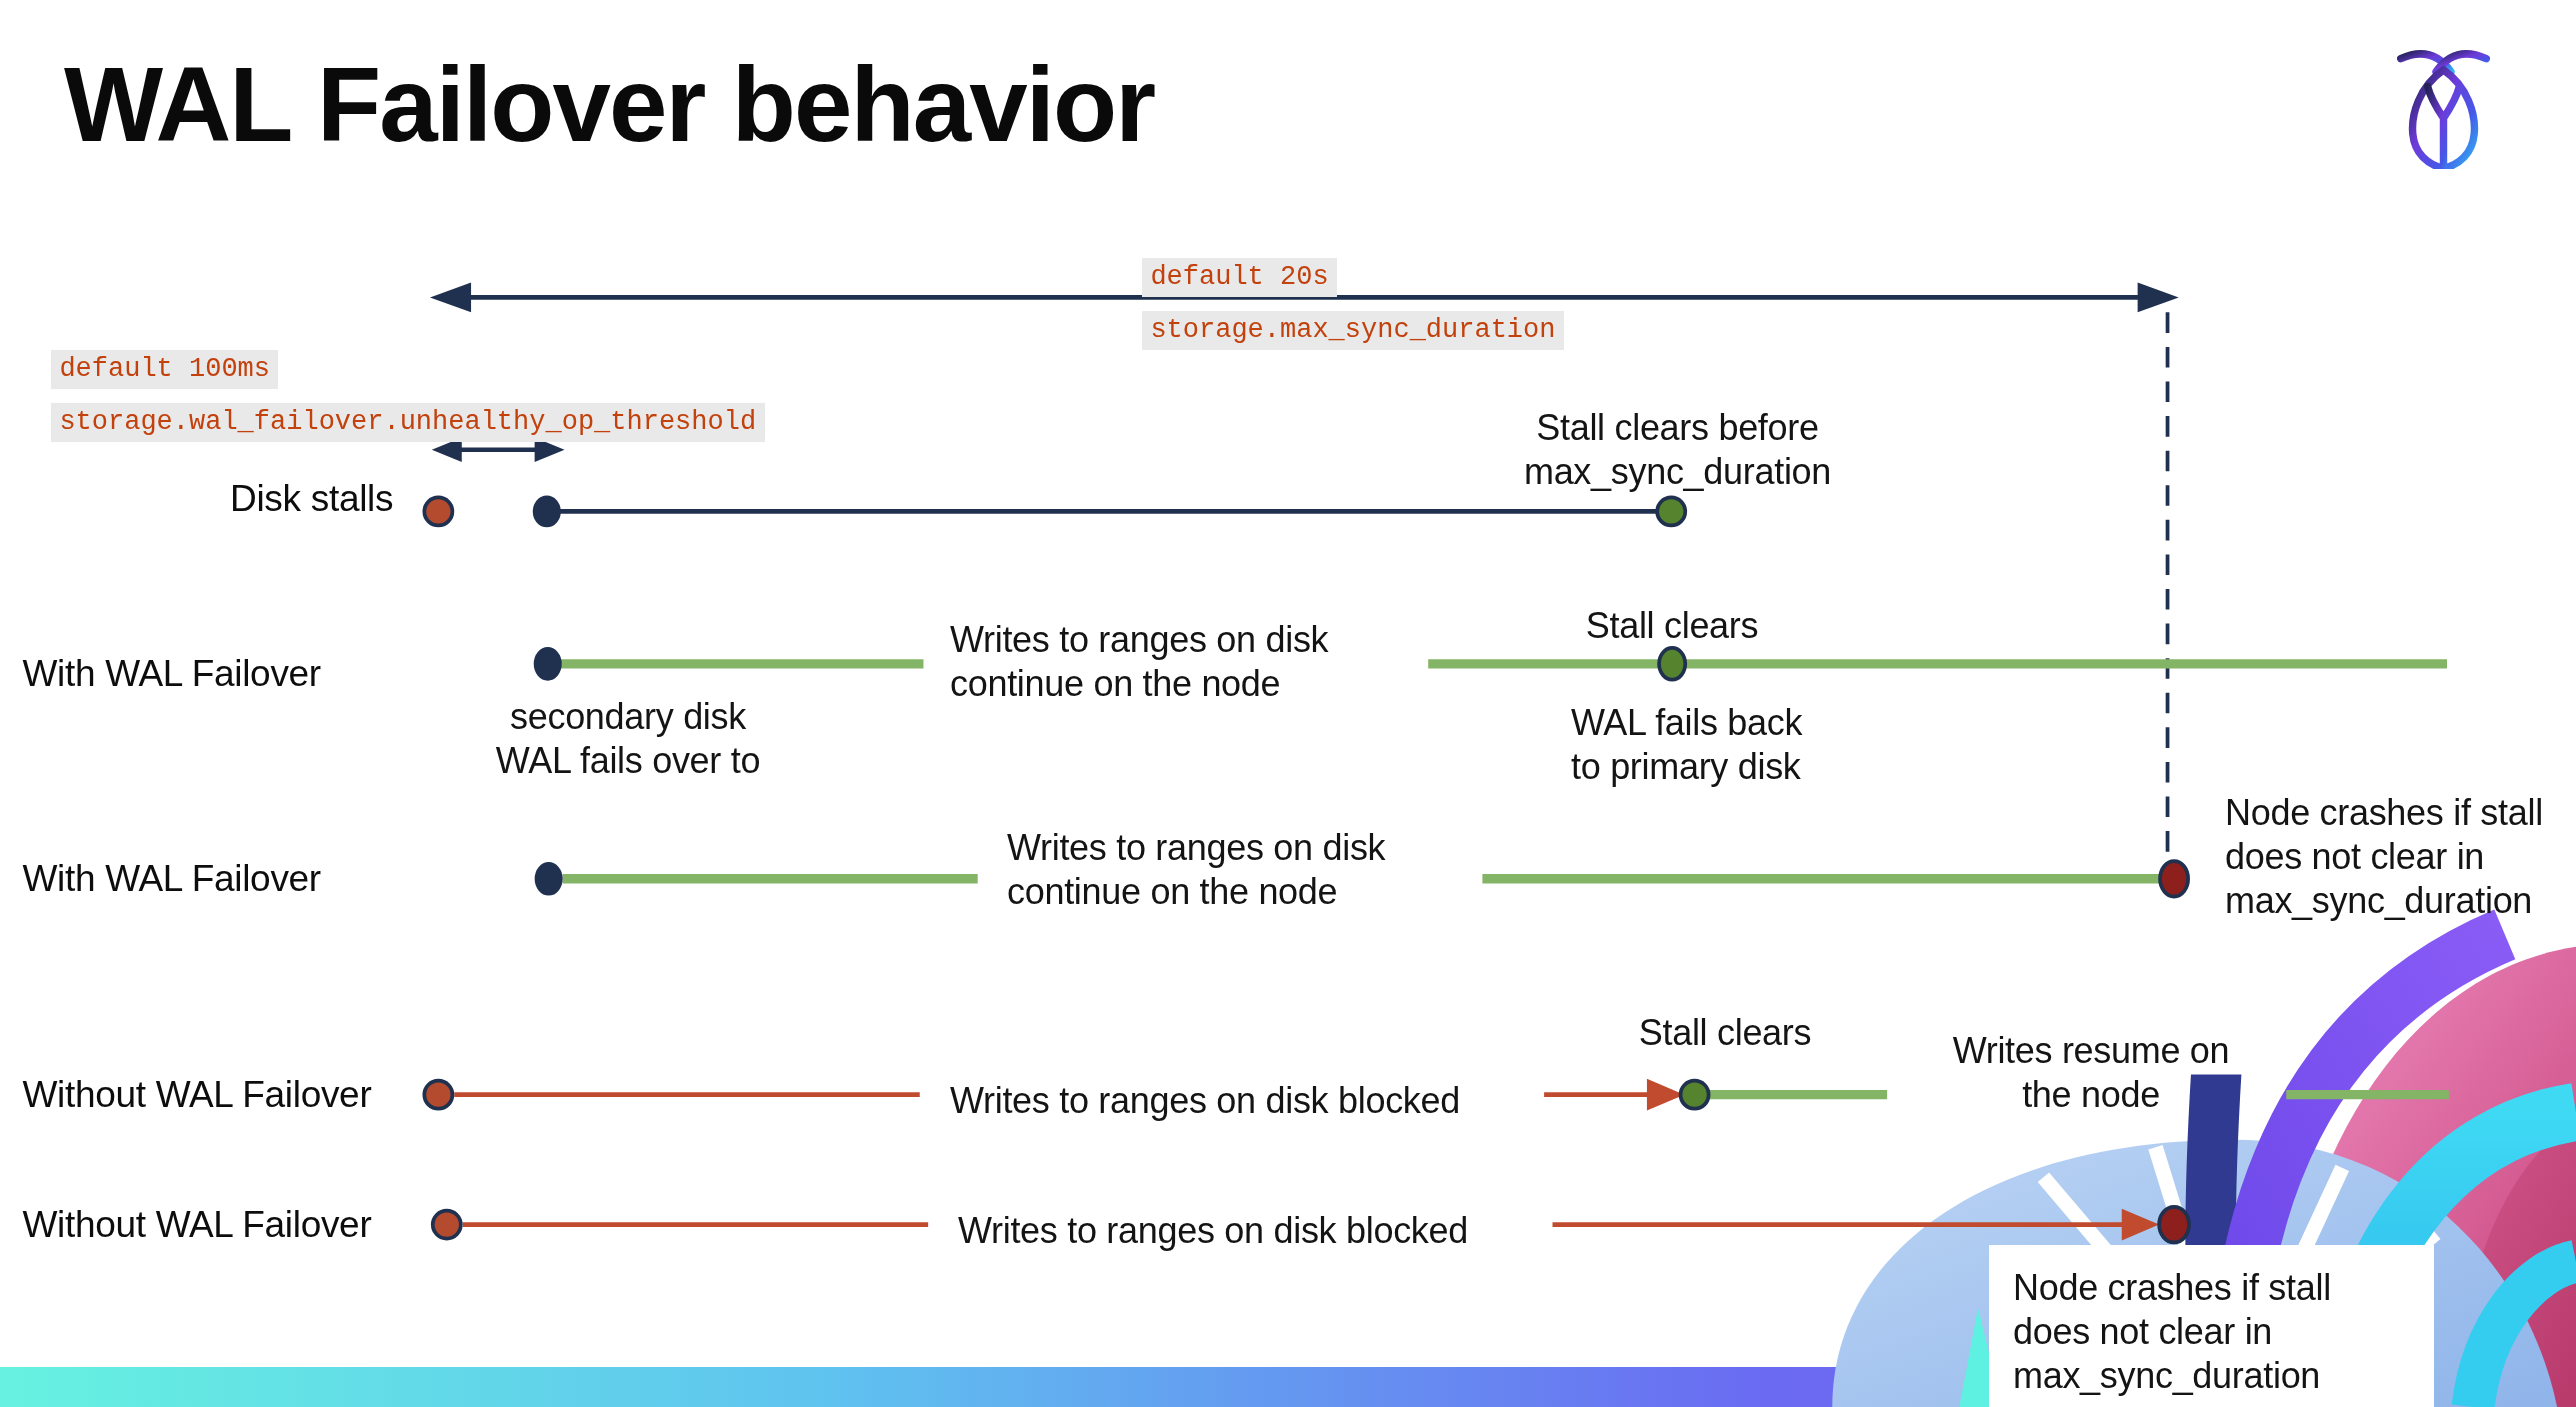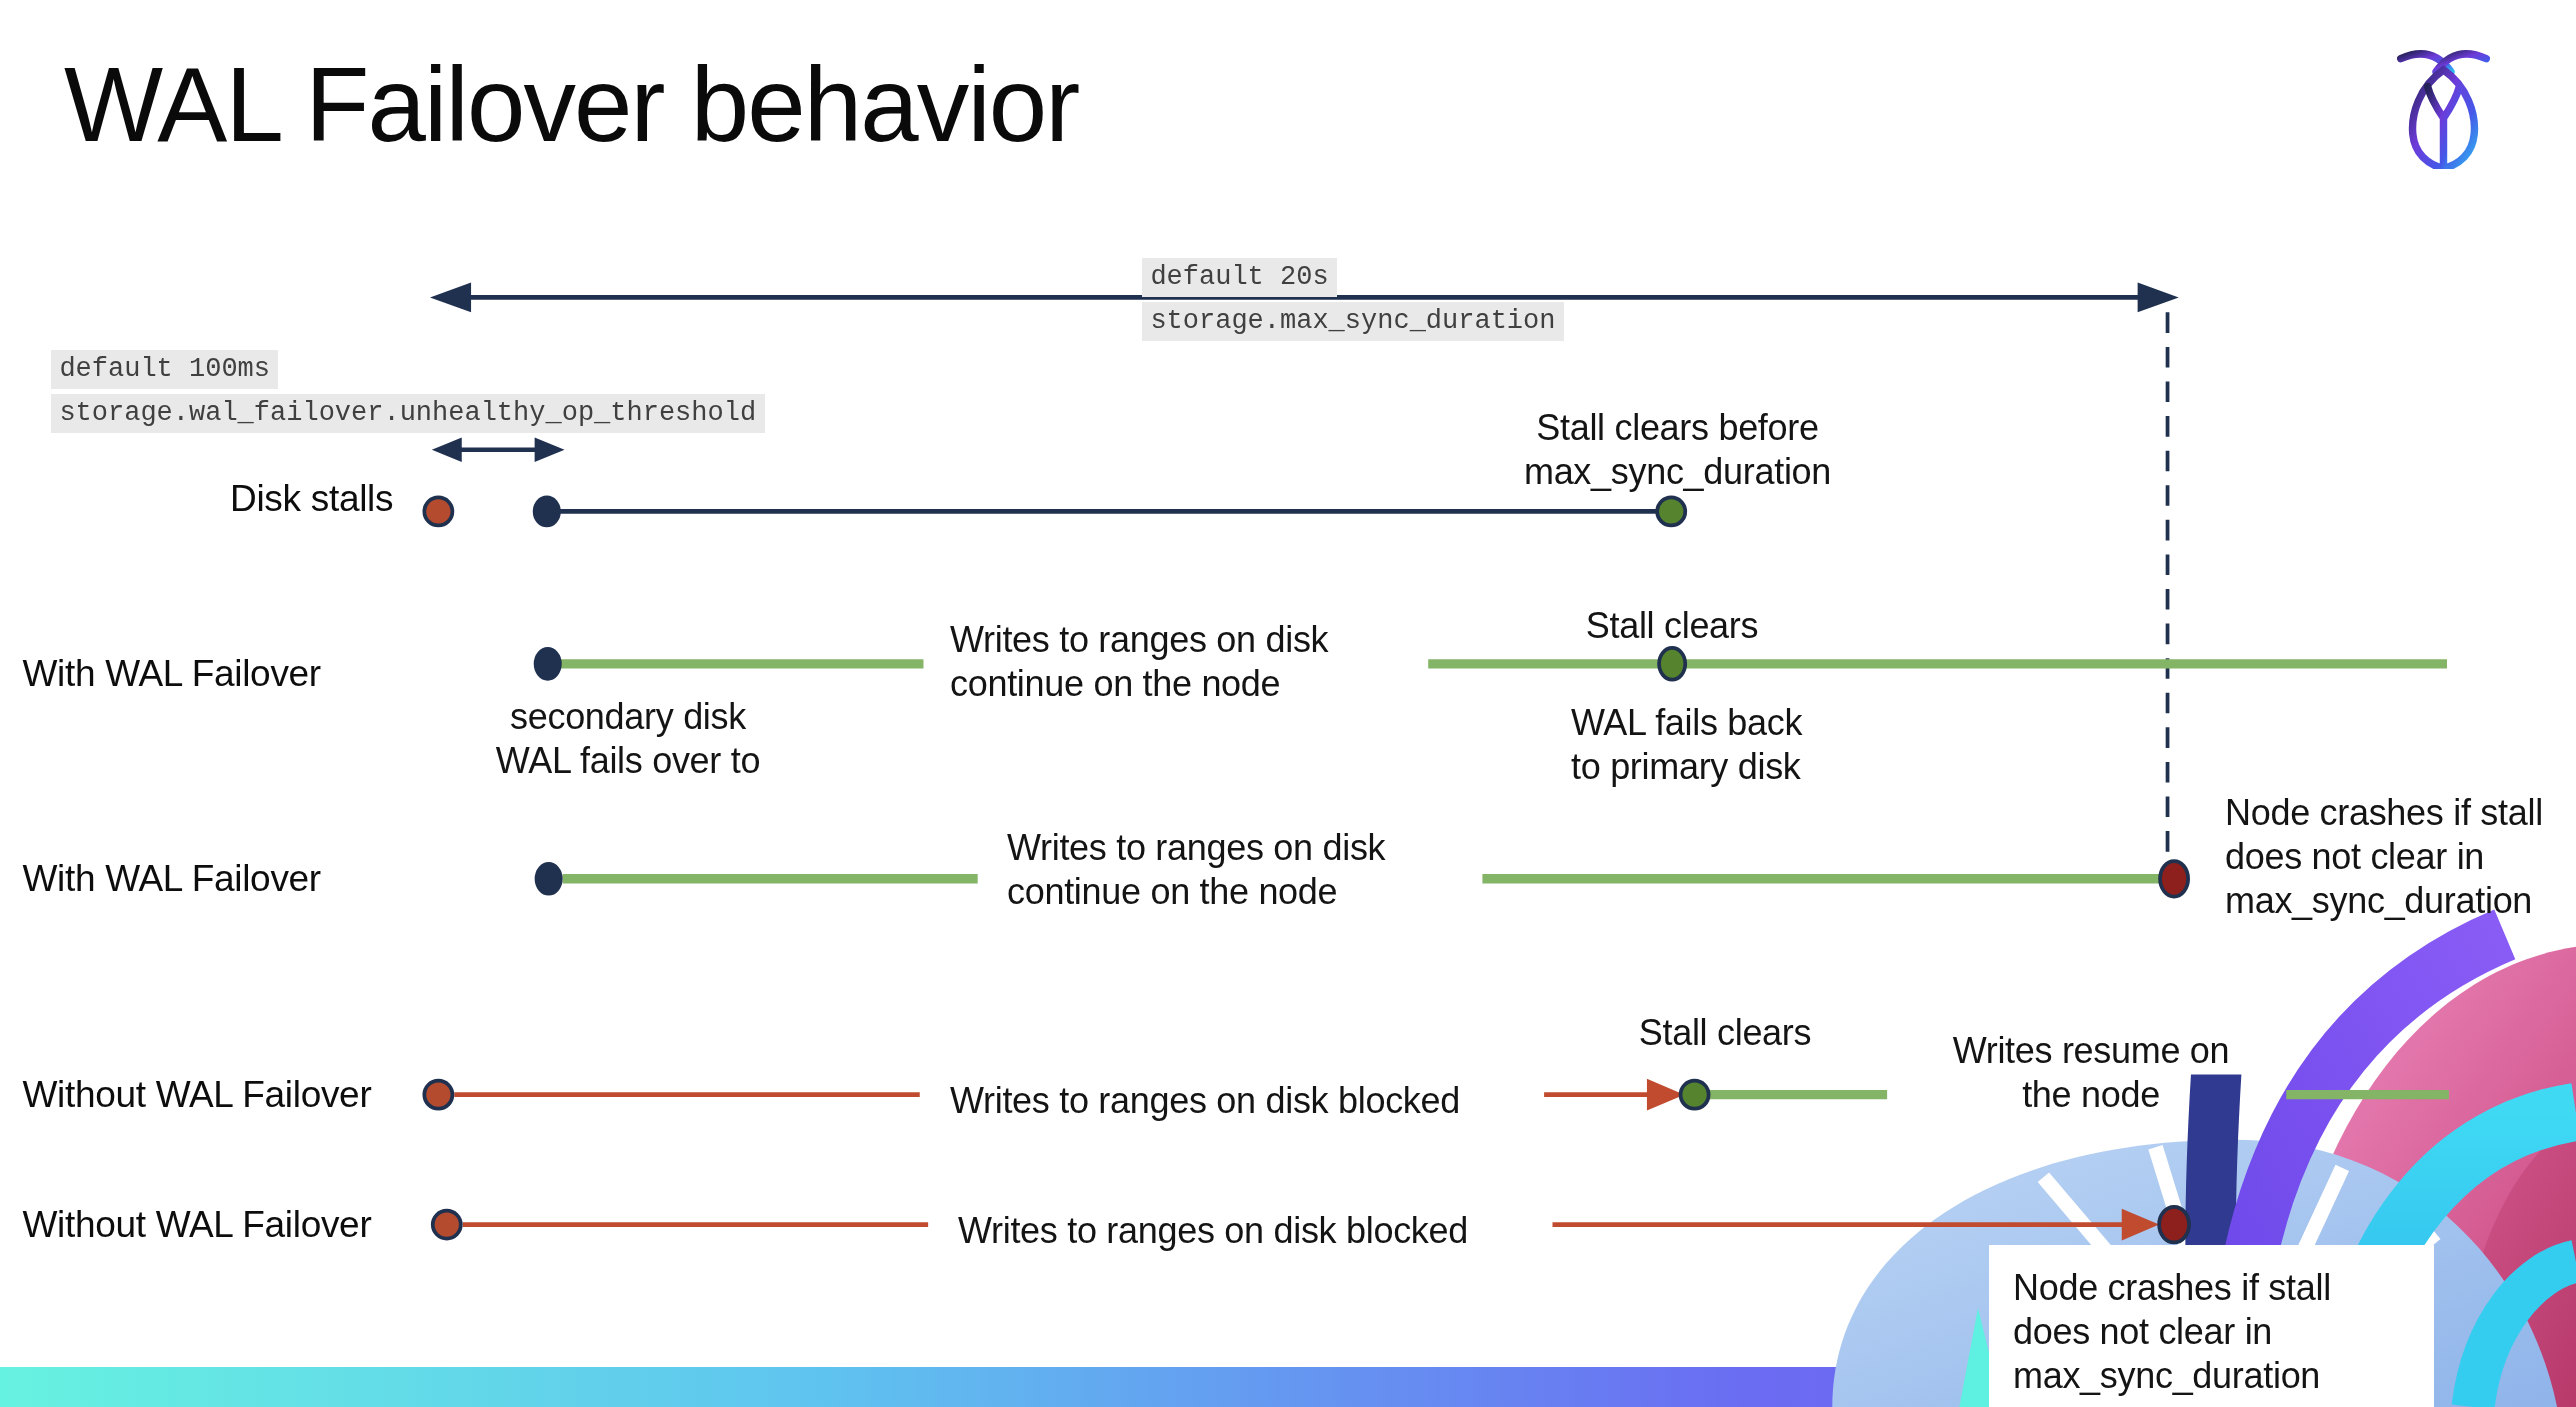--- a/index.html
+++ b/index.html
@@ -2,30 +2,30 @@
 <html style="font-size:15px"><head>
 <meta charset="utf-8">
 <style>
   html,body{margin:0;padding:0;background:#ffffff;}
   .canvas{
     position:relative;width:2576px;height:1408px;overflow:hidden;
     background:#ffffff;font-family:"Liberation Sans",sans-serif;color:#121212;
   }
   .abs{position:absolute;}
   .title{
-    font-size:105px;font-weight:400;letter-spacing:-1.9px;color:#0a0a0a;
+    font-size:105px;font-weight:700;letter-spacing:-1.9px;color:#0a0a0a;
     font-family:"Liberation Sans",sans-serif;
   }
   .note{font-size:36px;line-height:44px;color:#141414;letter-spacing:-0.3px;}
   .rowlabel{font-size:37px;line-height:45px;color:#0d0d0d;letter-spacing:-0.3px;white-space:nowrap;}
   .mono-label{display:block;}
   .mono-label span{
     display:table;font-family:"Liberation Mono","DejaVu Sans Mono",monospace;
-    font-size:27px;line-height:37px;background:#e9e9e9;color:#404040;
-    padding:0.9px 8.4px;margin-bottom:5px;white-space:pre;
+    font-size:27px;line-height:37px;background:#e9e9e9;color:#c2410c;
+    padding:0.9px 8.4px;margin-bottom:14px;white-space:pre;
   }
   .center{text-align:center;}
   .nowrap{white-space:nowrap;margin-top:8px;}
   .whitebox{
     background:#ffffff;z-index:6;
   }
   .layer{left:0;top:0;}
   .footer-bar{
     left:0;top:1367px;width:2576px;height:41px;z-index:1;
     background:linear-gradient(90deg,#66f2e0 0%,#5fc3ef 32%,#6a6cf2 68%,#8155ef 100%);

